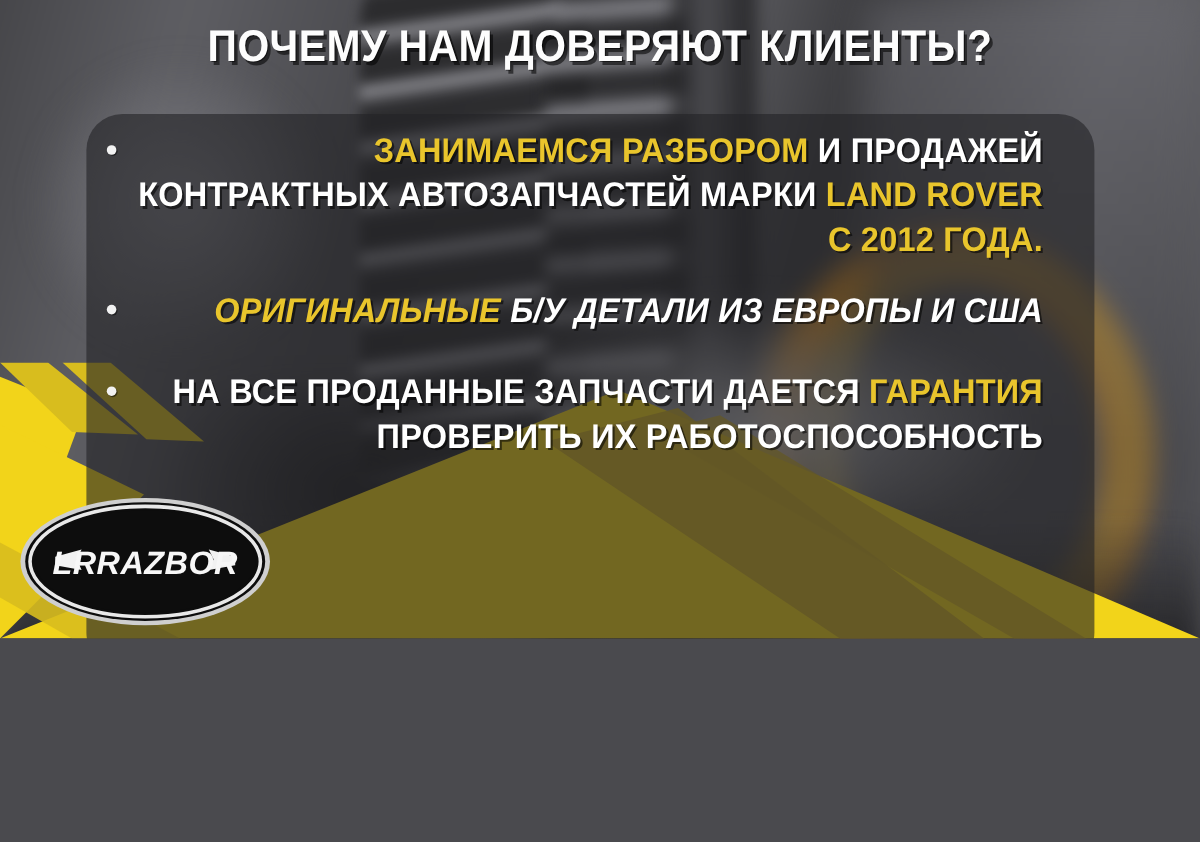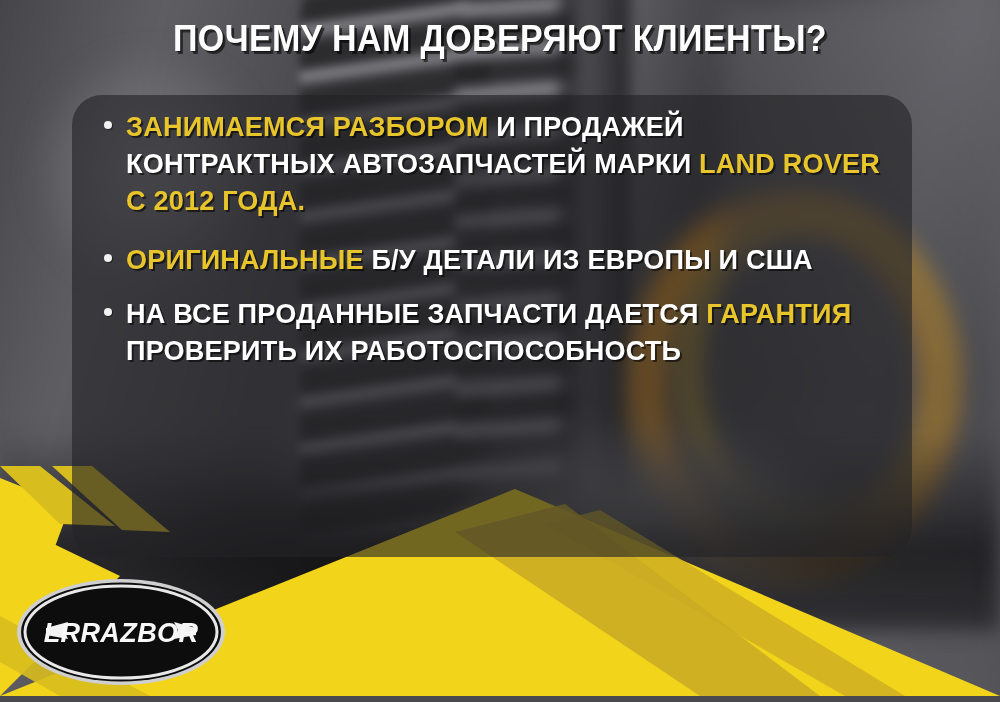--- a/index.html
+++ b/index.html
@@ -1,21 +1,21 @@
 <!DOCTYPE html>
 <html><head>
 <meta charset="utf-8">
 <style>
   html,body{margin:0;padding:0;}
   body{
     width:1000px;height:702px;
     font-family:"Liberation Sans","DejaVu Sans",sans-serif;
     overflow:hidden;background:#4a4a4e;
   }
-  .stage{position:relative;width:1000px;height:696px;overflow:hidden;}
+  .stage{position:relative;width:1000px;height:532px;overflow:hidden;}
 
   
   .bg{position:absolute;inset:0;background:#53535a;overflow:hidden;}
   .bg .layer{position:absolute;inset:-60px;filter:blur(14px);}
 
   .b-base{
     background:
       linear-gradient(105deg,#3b3b3e 0%,#5e5e63 18%,#46464a 34%,#6e6e73 48%,#3a3a3d 62%,#636368 78%,#4c4c50 100%);
   }
   
@@ -65,21 +65,21 @@
     position:absolute;left:0;top:18px;width:1000px;text-align:center;
     font-size:37px;font-weight:700;letter-spacing:.4px;
     color:#fdfdfd;
     font-family:"Liberation Sans Narrow","Liberation Sans",sans-serif;
     transform:scaleX(.92);transform-origin:50% 50%;
     text-shadow:3px 3px 0 rgba(0,0,0,.55),1px 1px 0 rgba(0,0,0,.5);
     white-space:nowrap;
   }
 
   
-  .list{position:absolute;left:94px;top:108px;width:830px;}
+  .list{position:absolute;left:79px;top:108px;width:830px;text-align:right;}
   .item{position:relative;padding-left:32px;margin-bottom:22px;}
   .dot{position:absolute;left:10px;top:13px;width:8px;height:8px;border-radius:50%;
     background:#f2f2f2;box-shadow:1px 1px 0 rgba(0,0,0,.45);}
   .txt{
     font-size:28.5px;font-weight:700;line-height:1.30;color:#ffffff;
     font-family:"Liberation Sans Narrow","Liberation Sans",sans-serif;
     letter-spacing:.2px;
     text-shadow:2px 2px 0 rgba(0,0,0,.55);
     transform:scaleX(.95);transform-origin:0 50%;
   }
@@ -132,21 +132,21 @@
 
   <div class="list">
 
     <div class="item">
       <span class="dot"></span>
       <div class="txt">
         <span class="hl">ЗАНИМАЕМСЯ РАЗБОРОМ</span><span> И ПРОДАЖЕЙ КОНТРАКТНЫХ АВТОЗАПЧАСТЕЙ МАРКИ </span><span class="hl">LAND ROVER С 2012 ГОДА.</span>
       </div>
     </div>
 
-    <div class="item" style="margin-bottom:17px;">
+    <div class="item" style="margin-bottom:31px;font-style:italic;">
       <span class="dot"></span>
       <div class="txt">
         <span class="hl">ОРИГИНАЛЬНЫЕ</span><span> Б/У ДЕТАЛИ ИЗ ЕВРОПЫ И США</span>
       </div>
     </div>
 
 
     <div class="item" style="margin-bottom:0;">
       <span class="dot"></span>
       <div class="txt">

